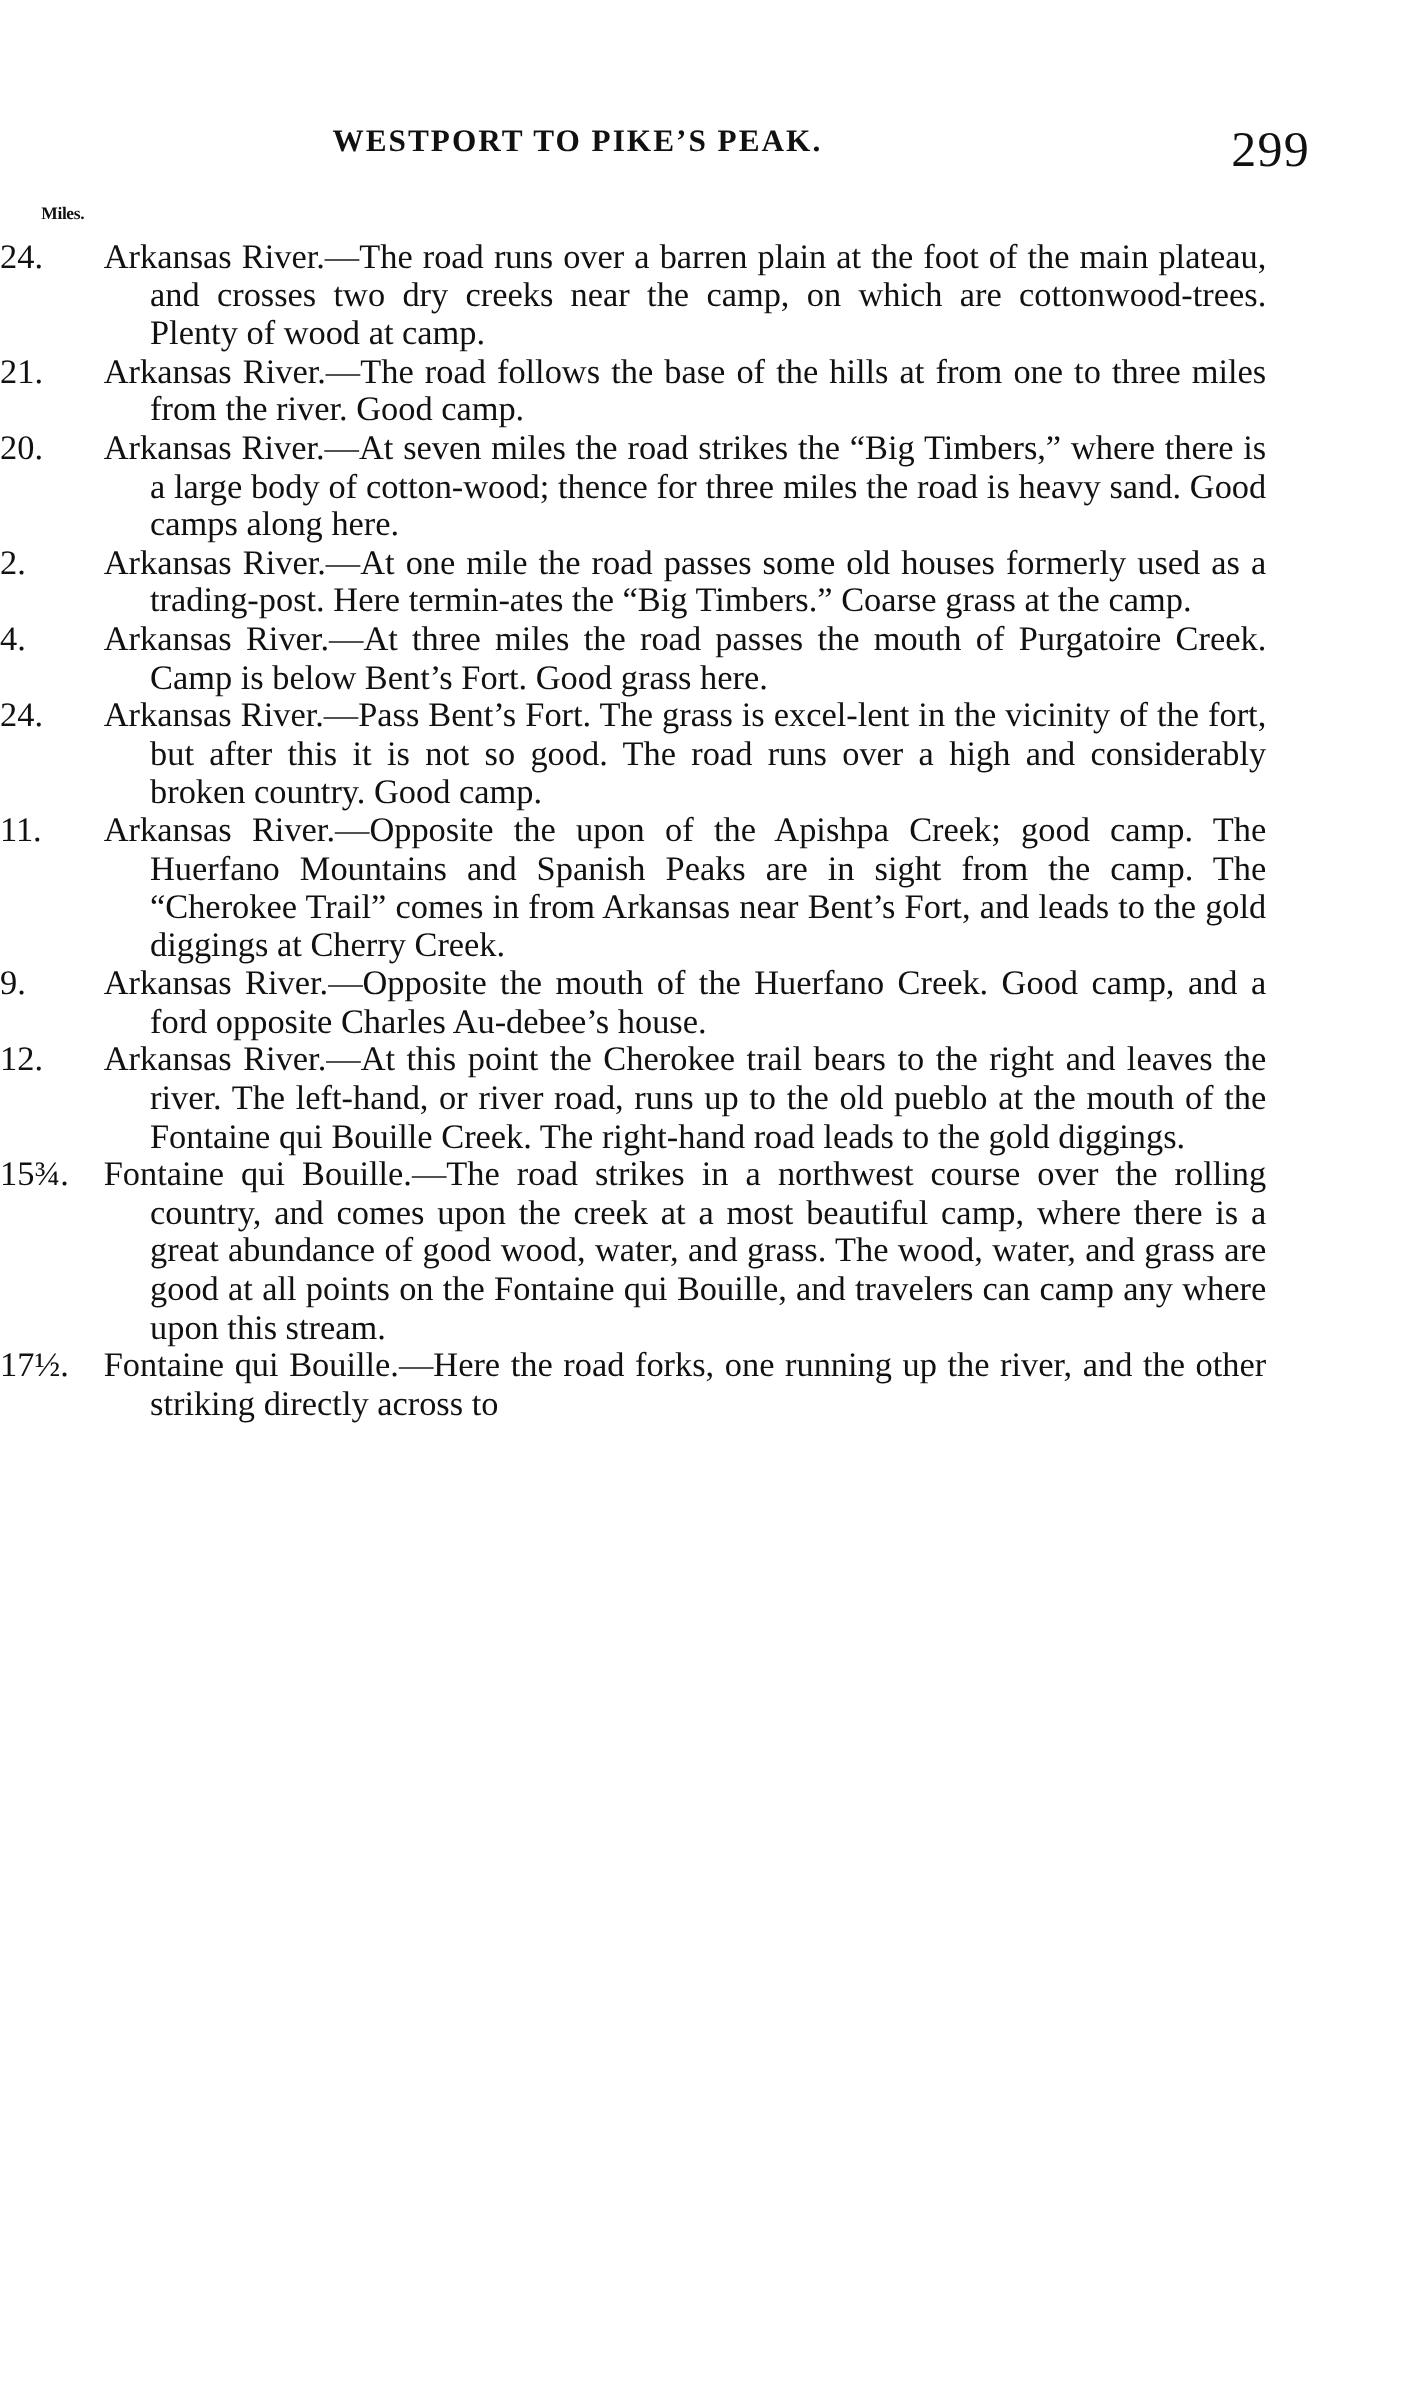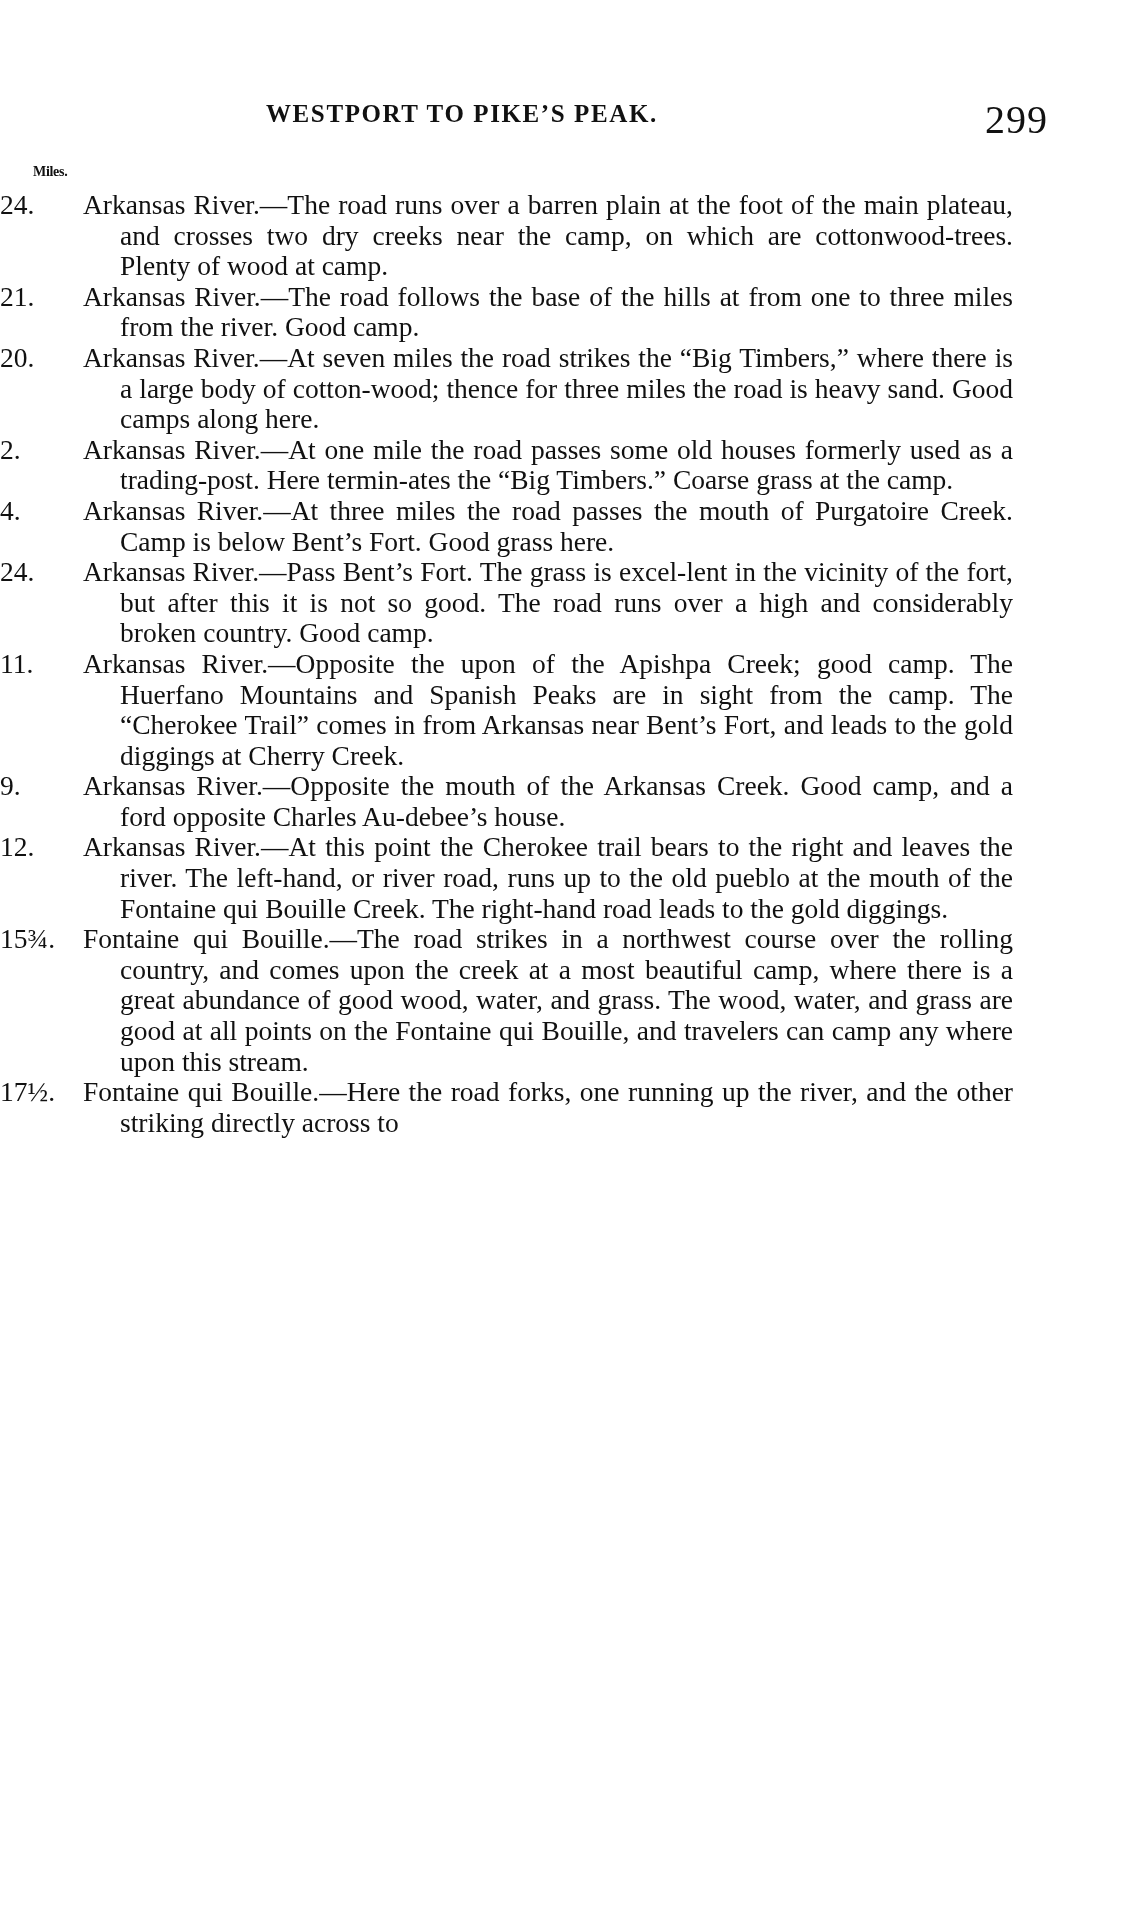--- a/index.html
+++ b/index.html
@@ -127,21 +127,21 @@
 
     <p class="entry">
       <span class="num">24.</span><span class="first"><span class="lead">Arkansas River.</span></span><span class="body-text">—Pass Bent’s Fort.  The grass is excel-lent in the vicinity of the fort, but after this it is not so good.  The road runs over a high and considerably broken country.  Good camp.</span>
     </p>
 
     <p class="entry">
       <span class="num">11.</span><span class="first"><span class="lead">Arkansas River.</span></span><span class="body-text">—Opposite the upon of the Apishpa Creek; good camp.  The Huerfano Mountains and Spanish Peaks are in sight from the camp.  The “Cherokee Trail” comes in from Arkansas near Bent’s Fort, and leads to the gold diggings at Cherry Creek.</span>
     </p>
 
     <p class="entry">
-      <span class="num">9.</span><span class="first"><span class="lead">Arkansas River.</span></span><span class="body-text">—Opposite the mouth of the Arkansas Creek.  Good camp, and a ford opposite Charles Au-debee’s house.</span>
+      <span class="num">9.</span><span class="first"><span class="lead">Arkansas River.</span></span><span class="body-text">—Opposite the mouth of the Huerfano Creek.  Good camp, and a ford opposite Charles Au-debee’s house.</span>
     </p>
 
     <p class="entry">
       <span class="num">12.</span><span class="first"><span class="lead">Arkansas River.</span></span><span class="body-text">—At this point the Cherokee trail bears to the right and leaves the river.  The left-hand, or river road, runs up to the old pueblo at the mouth of the Fontaine qui Bouille Creek.  The right-hand road leads to the gold diggings.</span>
     </p>
 
     <p class="entry">
       <span class="num">15¾.</span><span class="first"><span class="lead">Fontaine qui Bouille.</span></span><span class="body-text">—The road strikes in a northwest course over the rolling country, and comes upon the creek at a most beautiful camp, where there is a great abundance of good wood, water, and grass.  The wood, water, and grass are good at all points on the Fontaine qui Bouille, and travelers can camp any where upon this stream.</span>
     </p>
 

